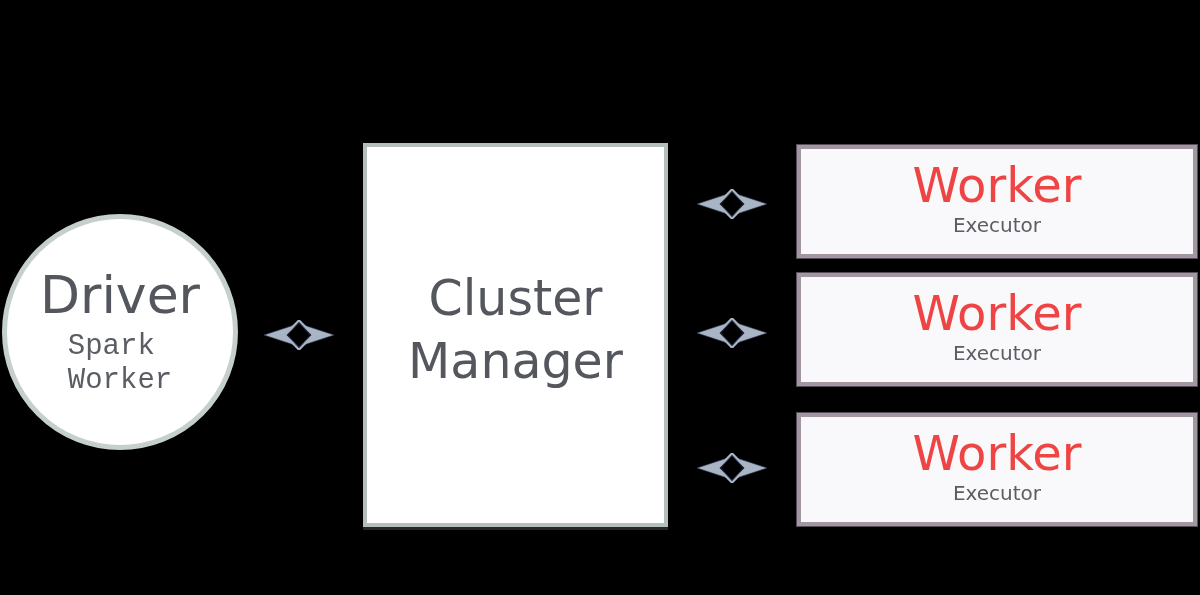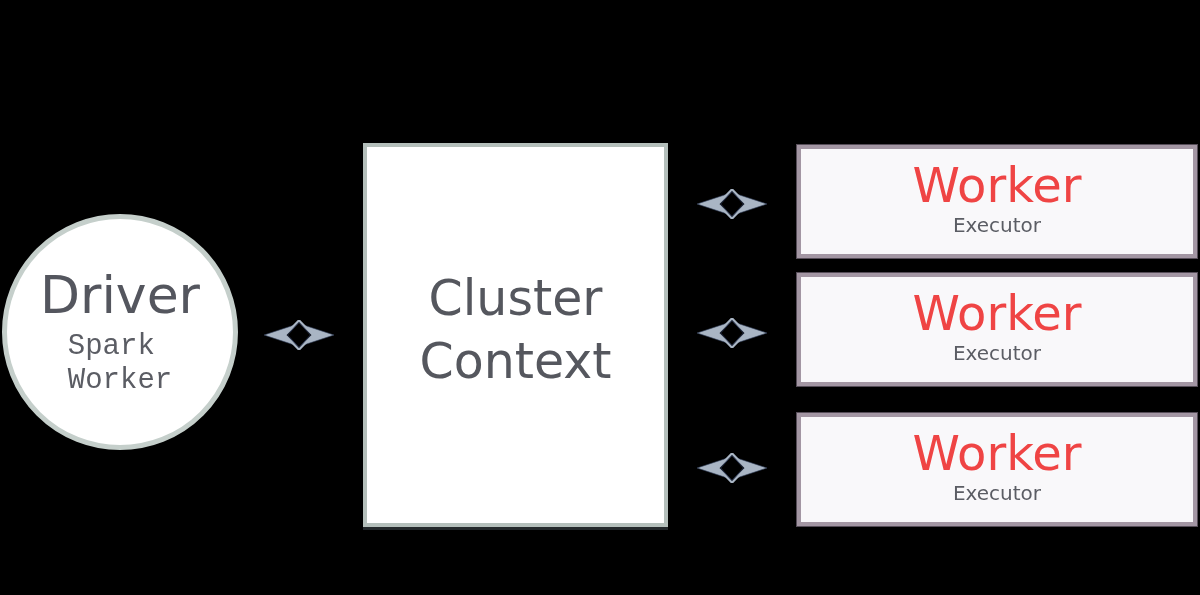--- a/index.html
+++ b/index.html
@@ -118,21 +118,21 @@
     <div class="driver-title">Driver</div>
     <div class="driver-subtitle">
       <div>Spark</div>
       <div>Worker</div>
     </div>
   </div>
 
   <div class="cluster-box">
     <div class="cluster-title">
       <div>Cluster</div>
-      <div>Context</div>
+      <div>Manager</div>
     </div>
   </div>
 
   <div class="worker-box w1">
     <div class="worker-title">Worker</div>
     <div class="worker-subtitle">Executor</div>
   </div>
   <div class="worker-box w2">
     <div class="worker-title">Worker</div>
     <div class="worker-subtitle">Executor</div>

